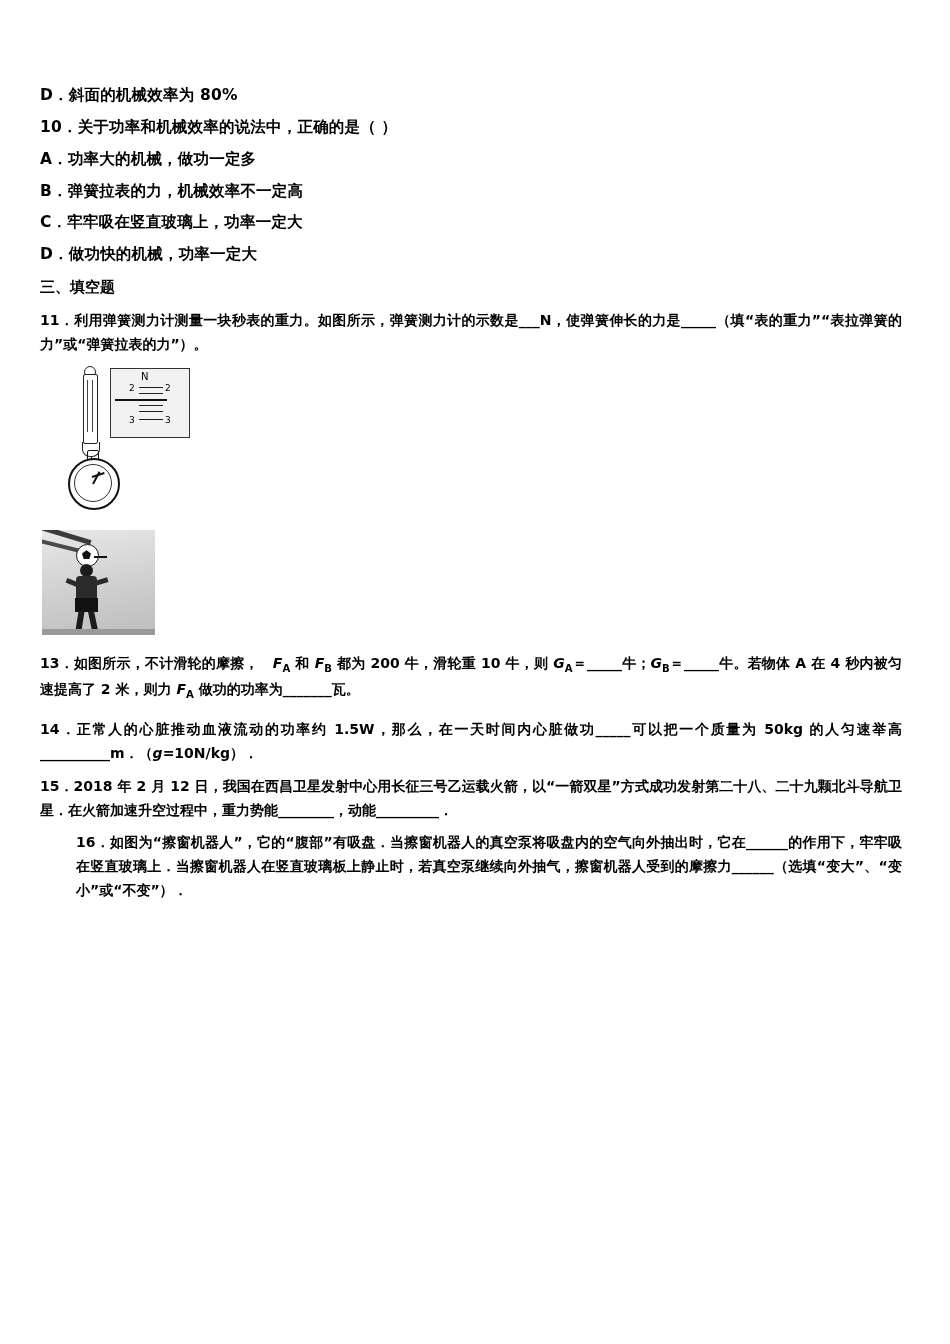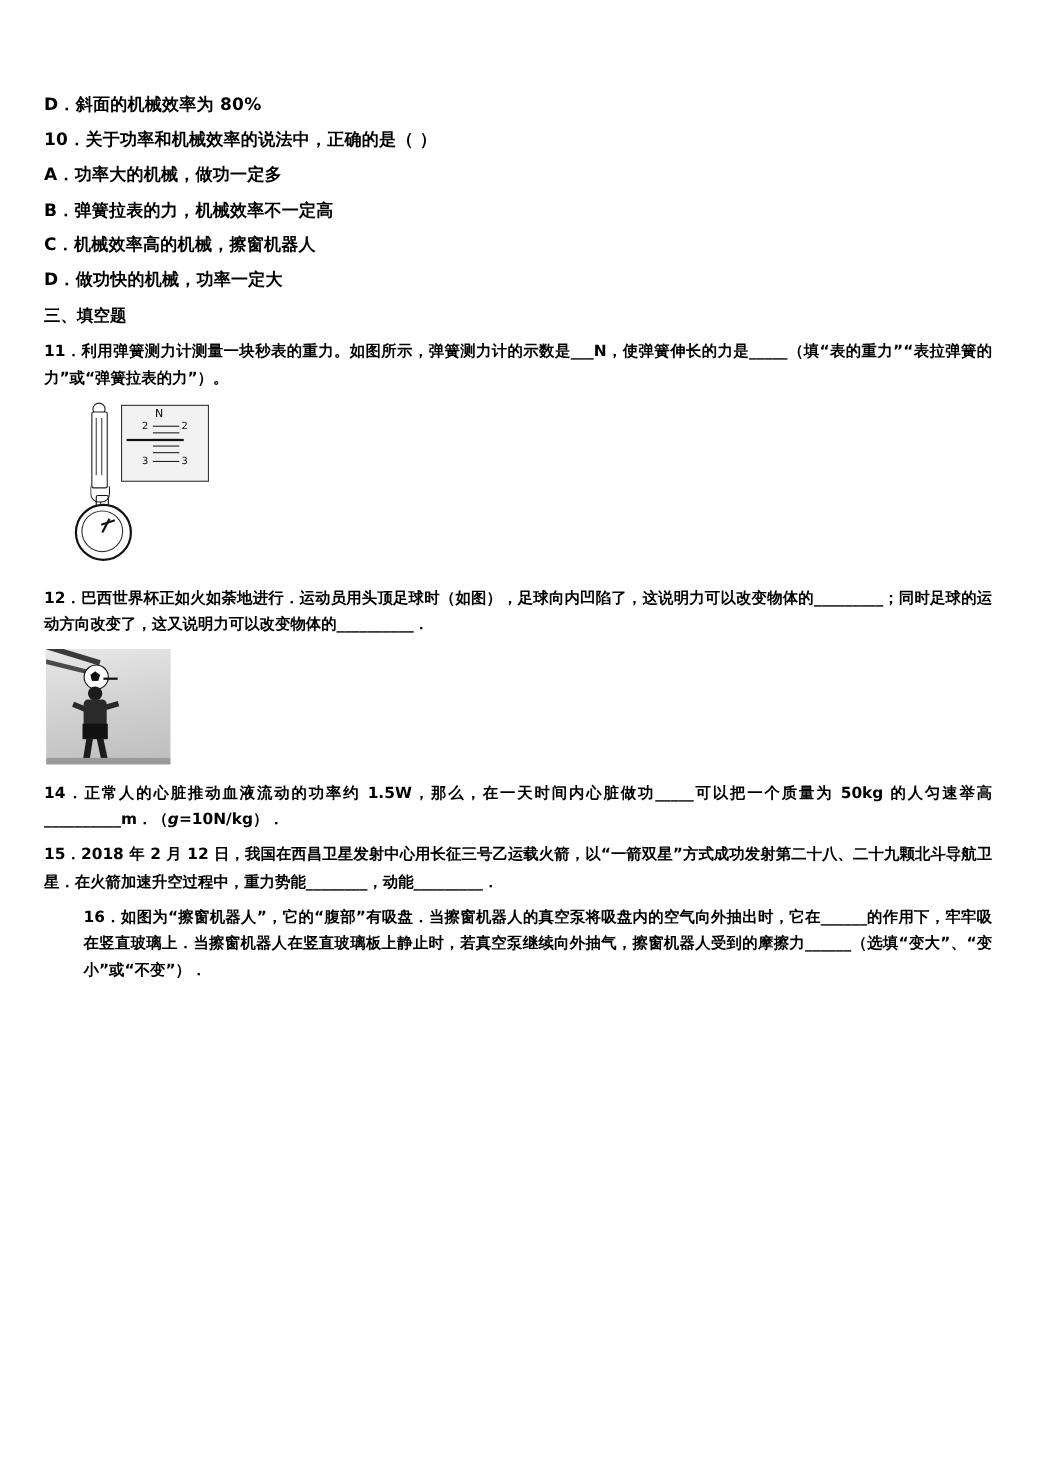--- a/index.html
+++ b/index.html
@@ -373,21 +373,21 @@
 
 <div class="page">
   <div class="content">
 
     <div class="line opt-line">D．斜面的机械效率为 80%</div>
 
     <div class="line q-line">10．关于功率和机械效率的说法中，正确的是（          ）</div>
 
     <div class="line opt-line">A．功率大的机械，做功一定多</div>
     <div class="line opt-line">B．弹簧拉表的力，机械效率不一定高</div>
-    <div class="line opt-line">C．机械效率高的机械，擦窗机器人</div>
+    <div class="line opt-line">C．牢牢吸在竖直玻璃上，功率一定大</div>
     <div class="line opt-line">D．做功快的机械，功率一定大</div>
 
     <div class="section-head">三、填空题</div>
 
     <div class="para">11．利用弹簧测力计测量一块秒表的重力。如图所示，弹簧测力计的示数是___N，使弹簧伸长的力是_____（填“表的重力”“表拉弹簧的力”或“弹簧拉表的力”）。</div>
 
     <div class="fig-wrap">
       <div class="fig-spring">
         <div class="scale-ring"></div>
         <div class="scale-body"></div>
@@ -413,21 +413,20 @@
         </div>
 
         <div class="watch-stem"></div>
         <div class="watch"></div>
         <div class="watch-inner"></div>
         <div class="watch-hand"></div>
         <div class="watch-hand2"></div>
       </div>
     </div>
 
-    <div class="para" style="margin-top:16px;">12．巴西世界杯正如火如荼地进行．运动员用头顶足球时（如图），足球向内凹陷了，这说明力可以改变物体的_________；同时足球的运动方向改变了，这又说明力可以改变物体的__________．</div>
 
     <div class="fig-wrap">
       <div class="fig-soccer">
         <div class="sky"></div>
         <div class="pole"></div>
         <div class="pole2"></div>
         <div class="ball"></div>
         <div class="impact">
             <i></i>
           </div>
@@ -435,20 +434,23 @@
         <div class="armL"></div>
         <div class="armR"></div>
         <div class="torso"></div>
         <div class="shorts"></div>
         <div class="legL"></div>
         <div class="legR"></div>
         <div class="ground"></div>
       </div>
     </div>
 
+    <div class="para" style="margin-top:16px;">
+      13．如图所示，不计滑轮的摩擦，　<span class="ital">F</span><span class="sub">A</span> 和 <span class="ital">F</span><span class="sub">B</span> 都为 200 牛，滑轮重 10 牛，则 <span class="ital">G</span><span class="sub">A</span>＝_____牛；<span class="ital">G</span><span class="sub">B</span>＝_____牛。若物体 A 在 4 秒内被匀速提高了 2 米，则力 <span class="ital">F</span><span class="sub">A</span> 做功的功率为_______瓦。
+    </div>
 
 
     <div class="para" style="margin-top:14px;">
       14．正常人的心脏推动血液流动的功率约 1.5W，那么，在一天时间内心脏做功_____可以把一个质量为 50kg 的人匀速举高__________m．（<span class="ital">g</span>=10N/kg）．
     </div>
 
     <div class="para" style="margin-top:8px;">15．2018 年 2 月 12 日，我国在西昌卫星发射中心用长征三号乙运载火箭，以“一箭双星”方式成功发射第二十八、二十九颗北斗导航卫星．在火箭加速升空过程中，重力势能________，动能_________．</div>
 
     <div class="para" style="margin-top:8px;margin-left:36px;">16．如图为“擦窗机器人”，它的“腹部”有吸盘．当擦窗机器人的真空泵将吸盘内的空气向外抽出时，它在______的作用下，牢牢吸在竖直玻璃上．当擦窗机器人在竖直玻璃板上静止时，若真空泵继续向外抽气，擦窗机器人受到的摩擦力______（选填“变大”、“变小”或“不变”）．</div>
 

